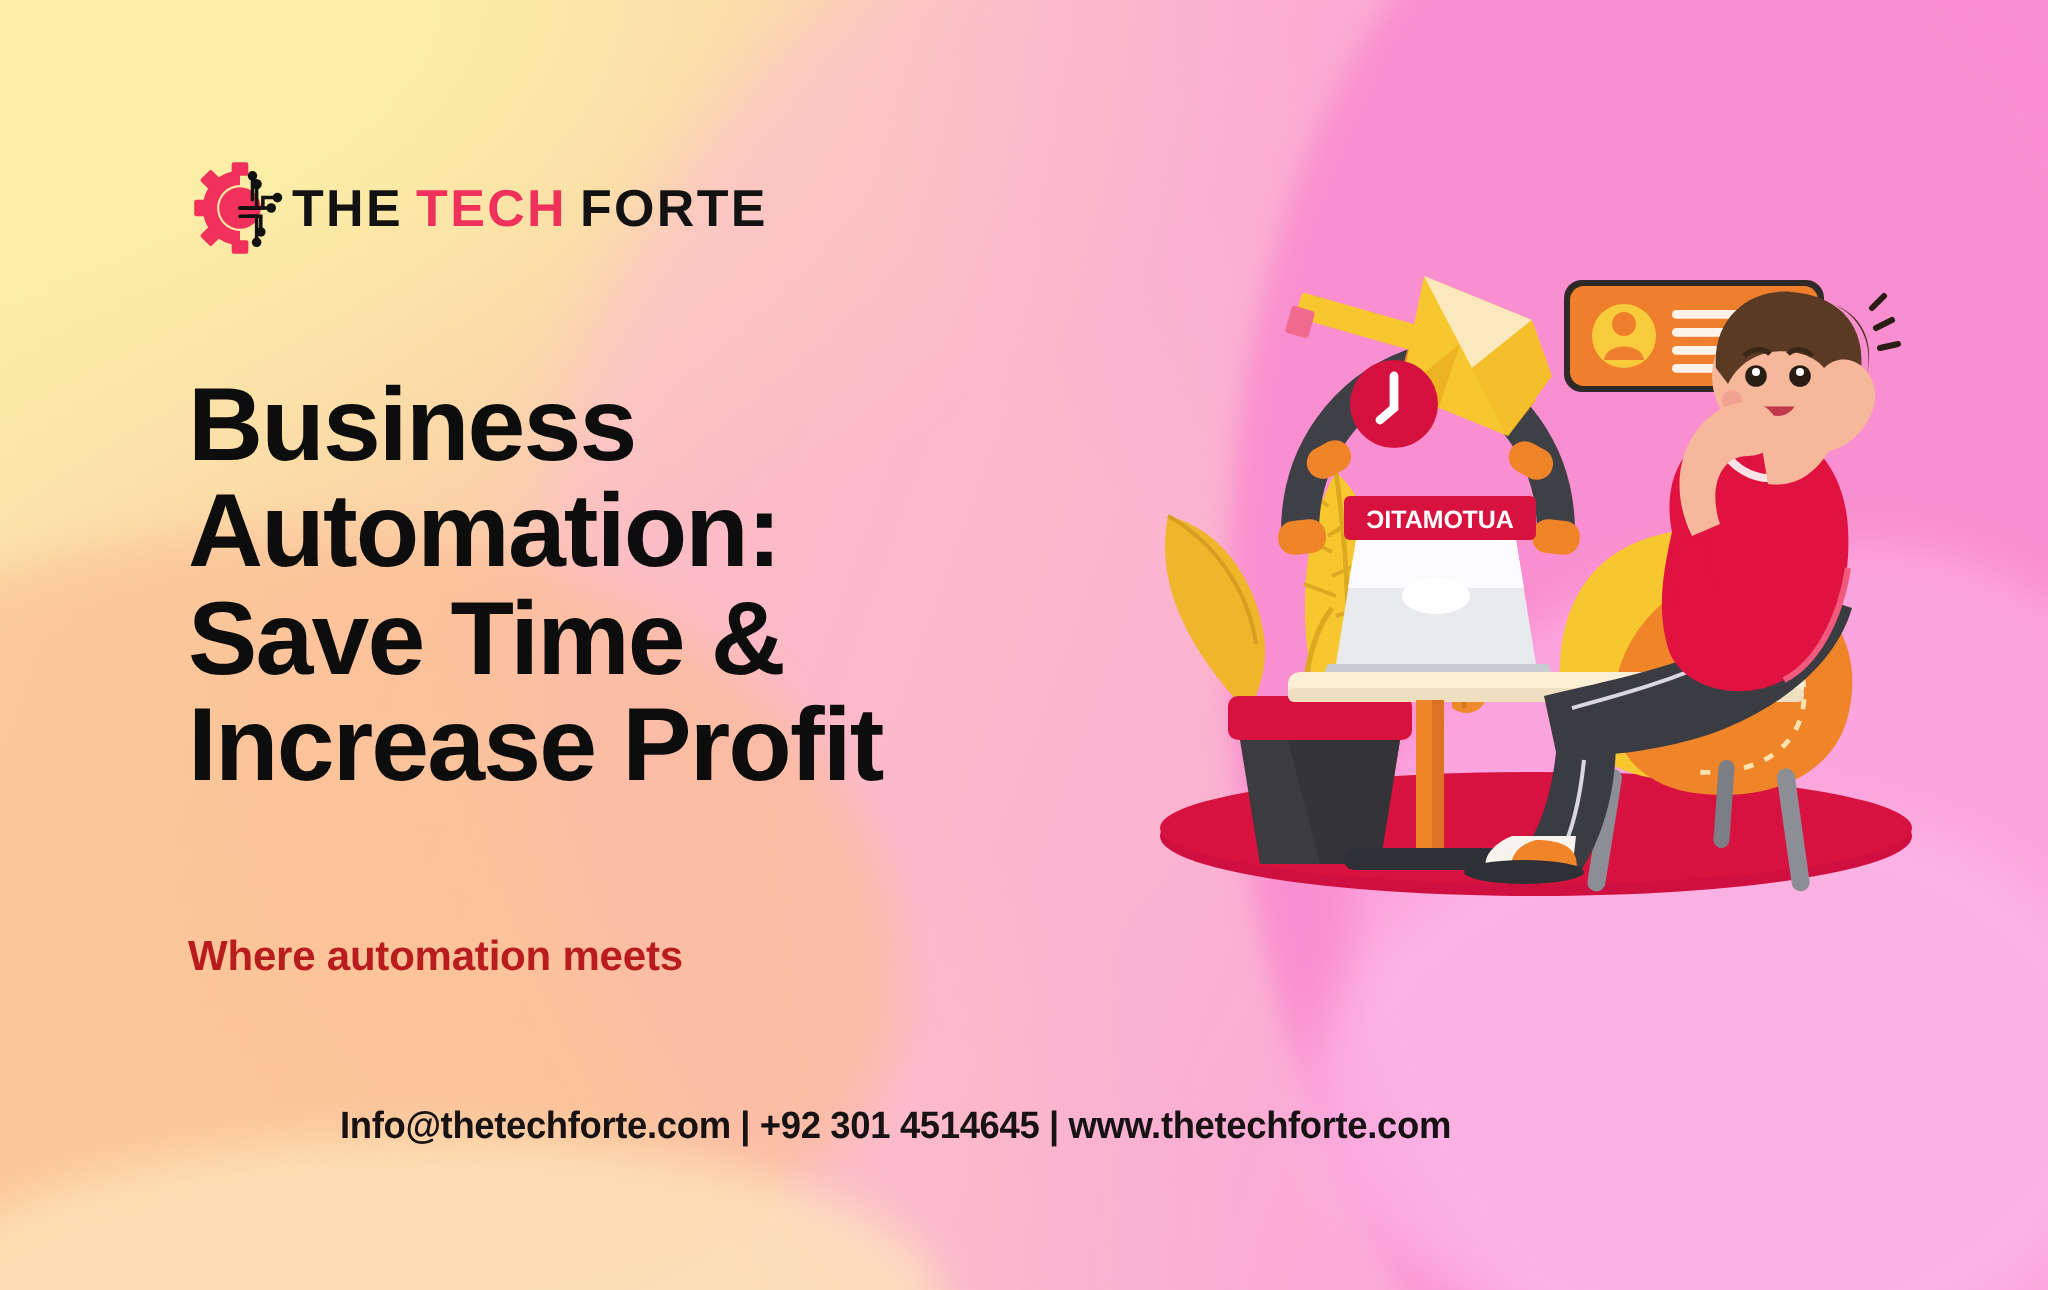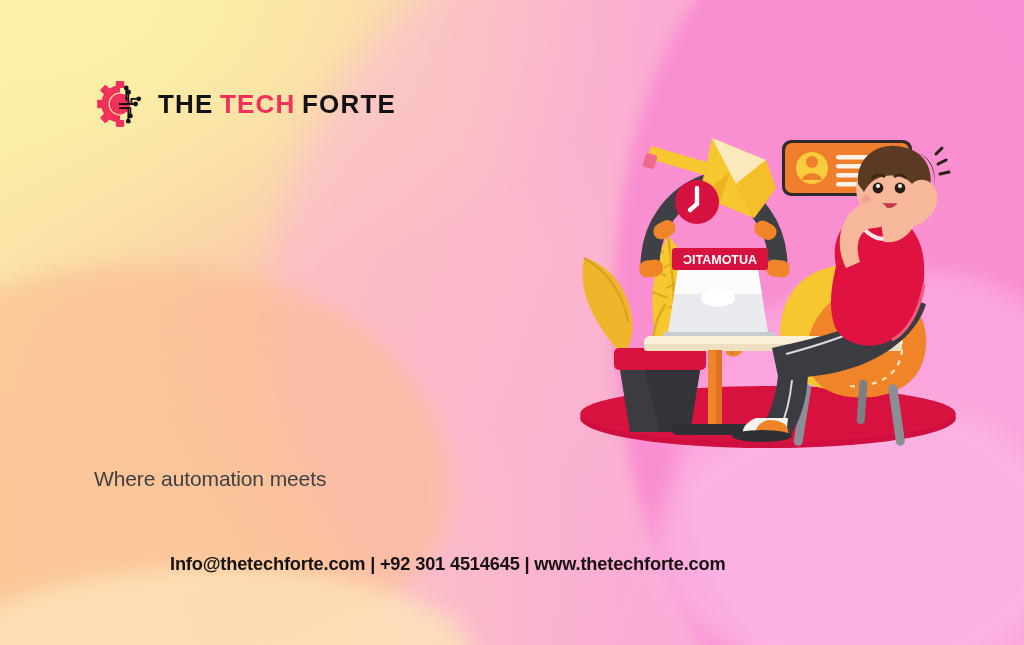--- a/index.html
+++ b/index.html
@@ -64,21 +64,21 @@
     width:40%;height:44%;
     background:#fcb7e4;
     opacity:.75;
     border-radius:56% 44% 46% 54% / 52% 48% 52% 48%;
     filter:blur(12px);
   }
 
   
   #logo{
     position:absolute;left:94px;top:78px;
-    display:flex;align-items:center;gap:12px;
+    display:flex;align-items:center;
   }
   #logo-mark{width:52px;height:52px;display:block;}
   #logo-text{
     font-size:26px;font-weight:bold;letter-spacing:.045em;
     color:#121212;white-space:nowrap;line-height:1;
   }
   #logo-text .accent{color:#f0315b;}
   #logo-text span{margin-right:.25em;}
   #logo-text span:last-child{margin-right:0;}
 
@@ -90,21 +90,21 @@
     font-weight:bold;letter-spacing:-0.018em;
     color:#0d0d0d;
   }
   #headline .ln{display:block;white-space:nowrap;}
 
   
   #subheading{
     position:absolute;left:94px;top:440px;
     width:440px;
     font-size:21px;line-height:1.72;
-    font-weight:400;color:#404040;
+    font-weight:700;color:#b91c1c;
     letter-spacing:-0.005em;
   }
   #subheading .ln{display:block;}
 
   
   #contact{
     position:absolute;left:170px;top:553px;
     font-size:19px;font-weight:bold;
     color:#171214;letter-spacing:-0.01em;
     white-space:nowrap;
@@ -159,20 +159,26 @@
         <circle cx="70" cy="73" r="4.6"></circle>
         <circle cx="66" cy="83" r="4.6"></circle>
         <circle cx="62" cy="19" r="4.6"></circle>
       </g>
     </svg>
     <div id="logo-text">
       <span>THE</span><span class="accent">TECH</span><span>FORTE</span>
     </div>
   </div>
 
+  <h1 id="headline">
+    <span class="ln">Business</span>
+    <span class="ln">Automation:</span>
+    <span class="ln">Save Time &amp;</span>
+    <span class="ln">Increase Profit</span>
+  </h1>
 
   <p id="subheading">
     <span class="ln">Where automation meets</span>
   </p>
 
   <div id="contact">
     <span>Info@thetechforte.com</span><span class="sep">|</span><span>+92 301 4514645</span><span class="sep">|</span><span>www.thetechforte.com</span>
   </div>
 
   <div id="illustration">

